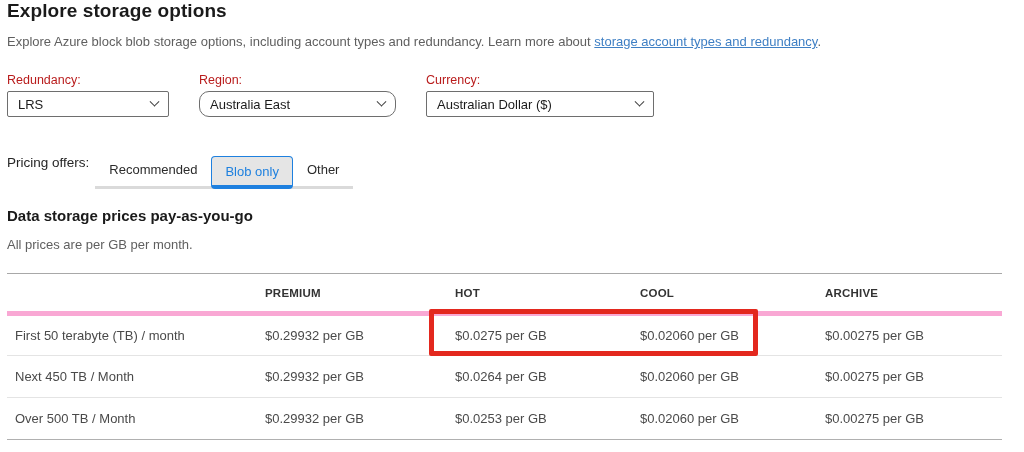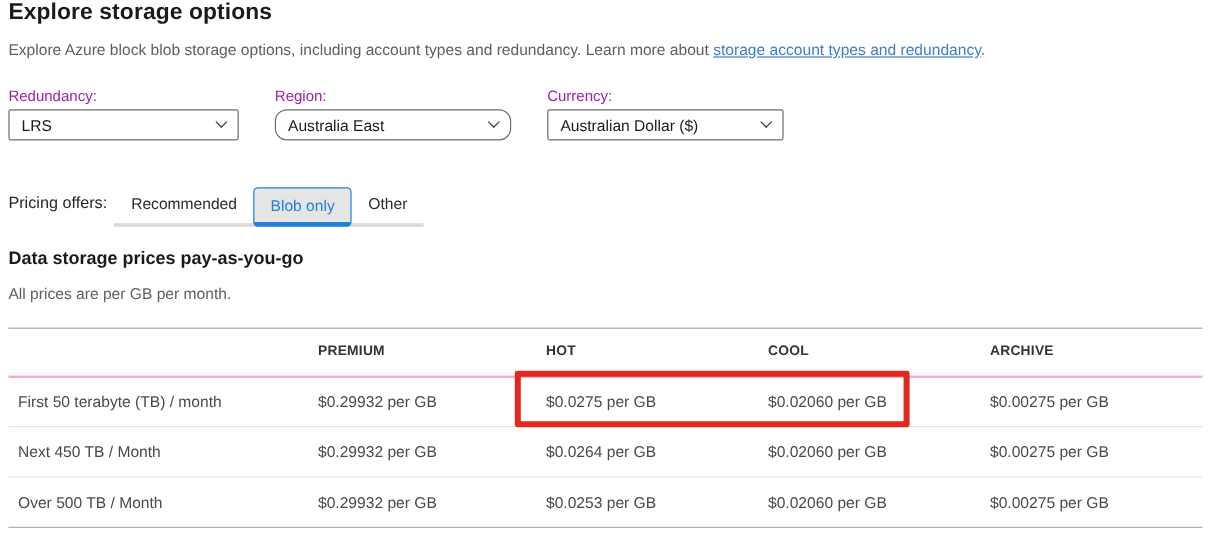--- a/index.html
+++ b/index.html
@@ -30,49 +30,49 @@
     text-decoration: underline;
     cursor: pointer;
   }
 
   
   .filters { display: flex; margin-top: 24px; }
   .filter-group { margin-right: 30px; }
   .filter-label {
     display: block;
     font-size: 12.5px;
-    color: #a21caf;
+    color: #b91c1c;
     margin-bottom: 4px;
   }
   .select {
     height: 26px;
     border: 1px solid #6e6e6e;
     border-radius: 2px;
     background: #ffffff;
     display: flex;
     align-items: center;
     justify-content: space-between;
     padding: 0 10px;
     font-size: 13px;
     color: #1b1b1b;
     cursor: pointer;
   }
-  .select.w1 { width: 192px; }
+  .select.w1 { width: 162px; }
   .select.w2 { width: 197px; border-radius: 10px; }
-  .select.w3 { width: 197px; }
+  .select.w3 { width: 228px; }
   .chevron {
     width: 7px; height: 7px;
     border-right: 1.5px solid #3c3c3c;
     border-bottom: 1.5px solid #3c3c3c;
     transform: rotate(45deg) translate(-2px, -2px);
     flex: 0 0 auto;
   }
 
   
-  .tabs-row { display: flex; align-items: center; margin-top: 38px; }
+  .tabs-row { display: flex; align-items: flex-start; margin-top: 38px; }
   .tabs-label {
     font-size: 13.5px;
     color: #262626;
     margin: 0 6px 7px 0;
     white-space: nowrap;
   }
   .tabs { display: flex; align-items: flex-end; border-bottom: 3px solid #dadada; }
   .tab {
     font-size: 13px;
     color: #2b2b2b;
@@ -107,21 +107,21 @@
   .price-table {
     margin-top: 21px;
     width: 995px;
     border-collapse: collapse;
     table-layout: fixed;
   }
   .price-table col.c0 { width: 258px; }
   .price-table col.c1 { width: 190px; }
   .price-table col.c2 { width: 185px; }
   .price-table col.c3 { width: 185px; }
-  .price-table thead tr { border-top: 1px solid #a8a8a8; border-bottom: 2px solid #f9a8d4; }
+  .price-table thead tr { border-top: 1px solid #a8a8a8; border-bottom: 5px solid #f9a8d4; }
   .price-table th {
     height: 40px;
     font-size: 11.5px;
     font-weight: 700;
     color: #333;
     text-align: left;
     letter-spacing: 0.2px;
     vertical-align: middle;
     padding: 0;
   }

